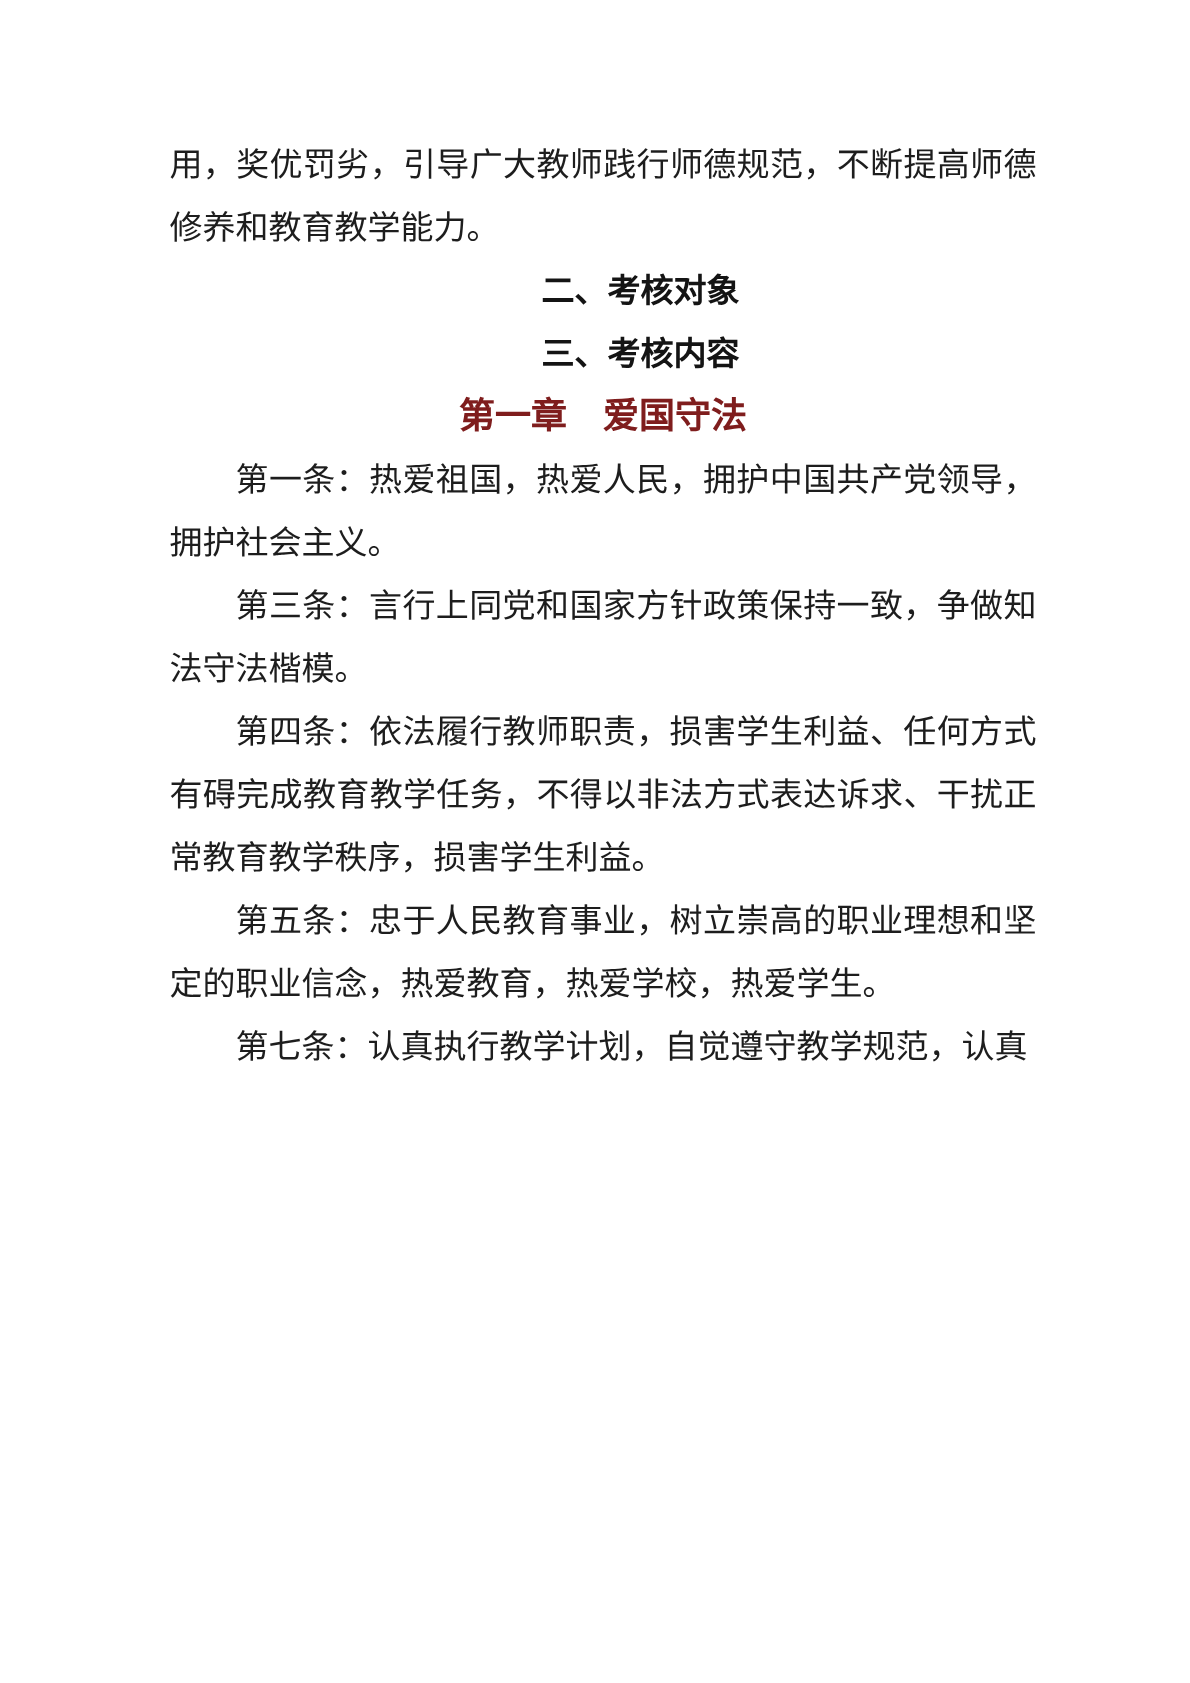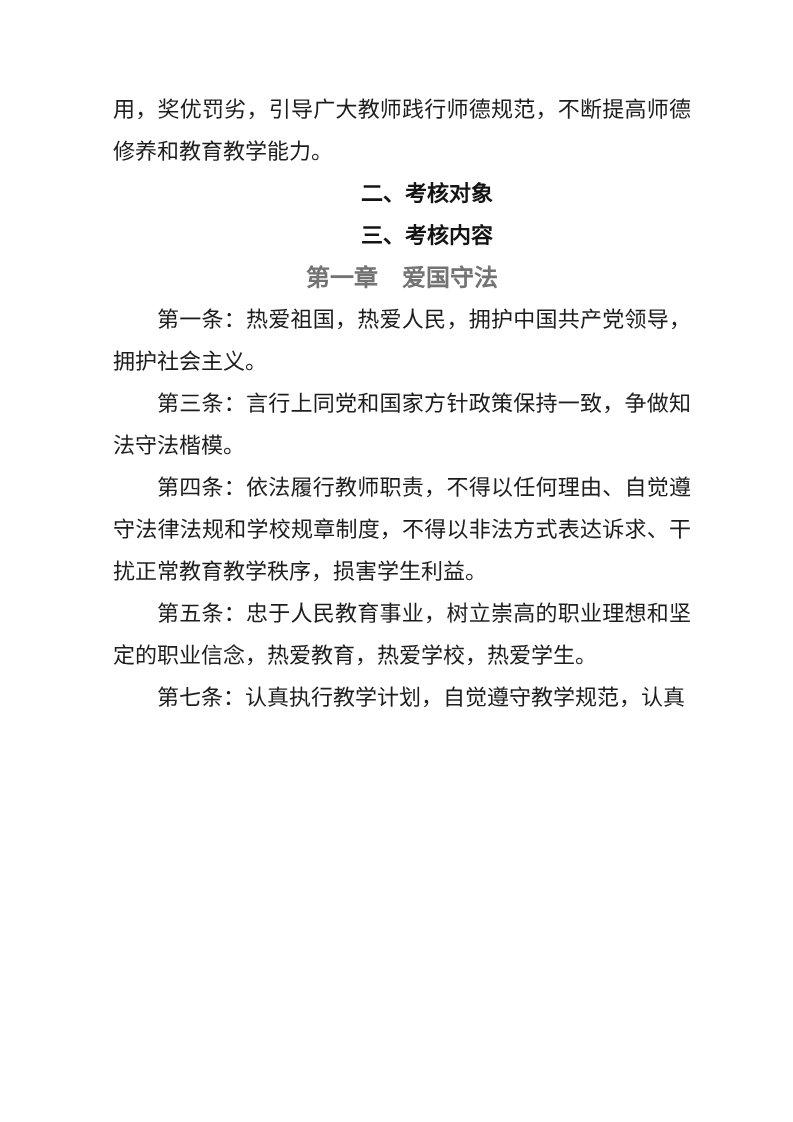--- a/index.html
+++ b/index.html
@@ -41,21 +41,21 @@
     text-indent: 50px;
     text-align: center;
     color: #141414;
   }
   .chapter {
     font-family: "Liberation Sans", "DejaVu Sans", sans-serif;
     font-weight: bold;
     font-size: 24px;
     text-align: center;
     text-indent: 0;
-    color: #737373;
+    color: #7f1d1d;
   }
 </style>
 </head>
 <body>
 
 <div class="page">
   <div class="content">
 
     <div class="block cont">用，奖优罚劣，引导广大教师践行师德规范，不断提高师德修养和教育教学能力。</div>
 
@@ -64,21 +64,21 @@
 
     <div class="block subhead">三、考核内容</div>
 
     <div class="block chapter">第一章　爱国守法</div>
 
     <div class="block para">第一条：热爱祖国，热爱人民，拥护中国共产党领导，拥护社会主义。</div>
 
 
     <div class="block para">第三条：言行上同党和国家方针政策保持一致，争做知法守法楷模。</div>
 
-    <div class="block para">第四条：依法履行教师职责，不得以任何理由、自觉遵守法律法规和学校规章制度，不得以非法方式表达诉求、干扰正常教育教学秩序，损害学生利益。</div>
+    <div class="block para">第四条：依法履行教师职责，损害学生利益、任何方式有碍完成教育教学任务，不得以非法方式表达诉求、干扰正常教育教学秩序，损害学生利益。</div>
 
 
     <div class="block para">第五条：忠于人民教育事业，树立崇高的职业理想和坚定的职业信念，热爱教育，热爱学校，热爱学生。</div>
 
 
     <div class="block para">第七条：认真执行教学计划，自觉遵守教学规范，认真</div>
 
   </div>
 </div>
 

